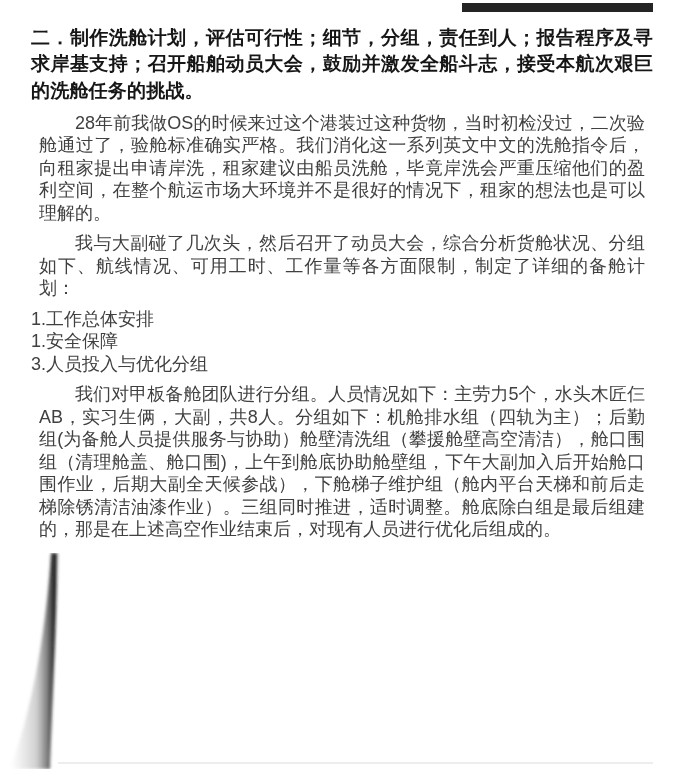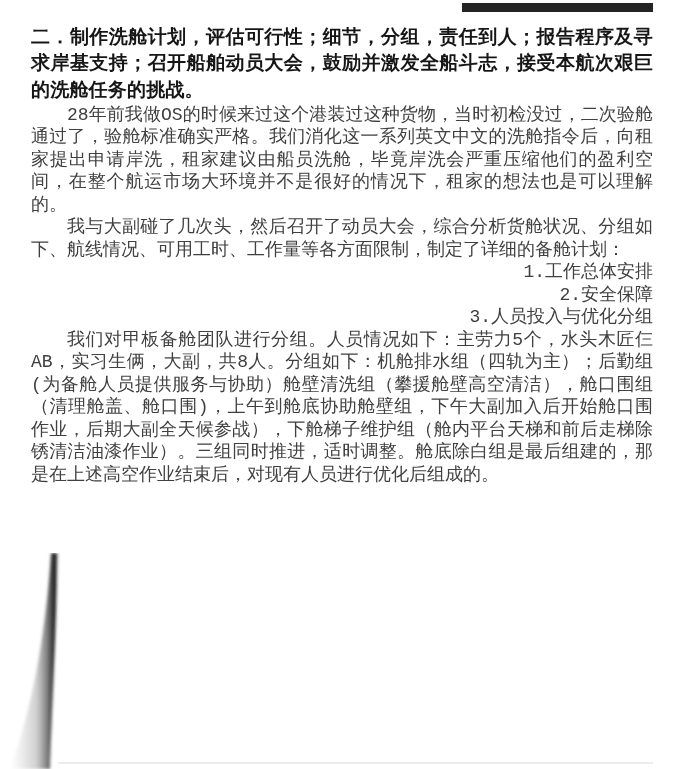--- a/index.html
+++ b/index.html
@@ -6,21 +6,21 @@
     margin: 0;
     padding: 0;
     background: #ffffff;
   }
   .page {
     position: relative;
     width: 653px;
     height: 769px;
     background: #ffffff;
     overflow: hidden;
-    font-family: Liberation Mono, monospace;
+    font-family: Liberation Sans, sans-serif;
   }
   
   .corner-mark-h {
     position: absolute;
     left: 462px;
     top: 3px;
     width: 200px;
     height: 9px;
     background: #242424;
   }
@@ -41,33 +41,33 @@
   .doc-heading {
     margin: 0;
     font-size: 19px;
     font-weight: bold;
     color: #161616;
     line-height: 26.3px;
     text-align: justify;
     letter-spacing: 0.2px;
   }
   .para {
-    margin: 0;
+    margin: 8px;
     font-size: 18px;
     color: #404040;
     line-height: 22.5px;
     text-align: justify;
     text-indent: 2em;
   }
   .section-head {
     margin: 0;
     font-size: 18px;
     color: #404040;
     line-height: 22.5px;
-    text-align: right;
+    text-align: left;
     text-indent: 0;
   }
   .gutter-shadow {
     position: absolute;
     left: 0;
     top: 553px;
     pointer-events: none;
   }
   .bottom-edge {
     position: absolute;
@@ -84,21 +84,21 @@
 <div class="page">
 
   <div class="corner-mark-h"></div>
   <div class="corner-mark-v"></div>
 
   <div class="content">
     <p class="doc-heading">二．制作洗舱计划，评估可行性；细节，分组，责任到人；报告程序及寻求岸基支持；召开船舶动员大会，鼓励并激发全船斗志，接受本航次艰巨的洗舱任务的挑战。</p>
     <p class="para">28年前我做OS的时候来过这个港装过这种货物，当时初检没过，二次验舱通过了，验舱标准确实严格。我们消化这一系列英文中文的洗舱指令后，向租家提出申请岸洗，租家建议由船员洗舱，毕竟岸洗会严重压缩他们的盈利空间，在整个航运市场大环境并不是很好的情况下，租家的想法也是可以理解的。</p>
     <p class="para">我与大副碰了几次头，然后召开了动员大会，综合分析货舱状况、分组如下、航线情况、可用工时、工作量等各方面限制，制定了详细的备舱计划：</p>
     <p class="section-head">1.工作总体安排</p>
-    <p class="section-head">2.安全保障</p>
+    <p class="section-head">1.安全保障</p>
     <p class="section-head">3.人员投入与优化分组</p>
     <p class="para">我们对甲板备舱团队进行分组。人员情况如下：主劳力5个，水头木匠仨AB，实习生俩，大副，共8人。分组如下：机舱排水组（四轨为主）；后勤组(为备舱人员提供服务与协助）舱壁清洗组（攀援舱壁高空清洁），舱口围组（清理舱盖、舱口围)，上午到舱底协助舱壁组，下午大副加入后开始舱口围作业，后期大副全天候参战），下舱梯子维护组（舱内平台天梯和前后走梯除锈清洁油漆作业）。三组同时推进，适时调整。舱底除白组是最后组建的，那是在上述高空作业结束后，对现有人员进行优化后组成的。</p>
   </div>
 
   <svg class="gutter-shadow" width="70" height="216" viewBox="0 0 70 216">
     <defs>
       <linearGradient id="gutterGrad" x1="0" y1="0" x2="1" y2="0">
         <stop offset="0" stop-color="#999999" stop-opacity="0"></stop>
         <stop offset="0.55" stop-color="#777777" stop-opacity="0.35"></stop>
         <stop offset="0.80" stop-color="#3a3a3a" stop-opacity="0.72"></stop>

